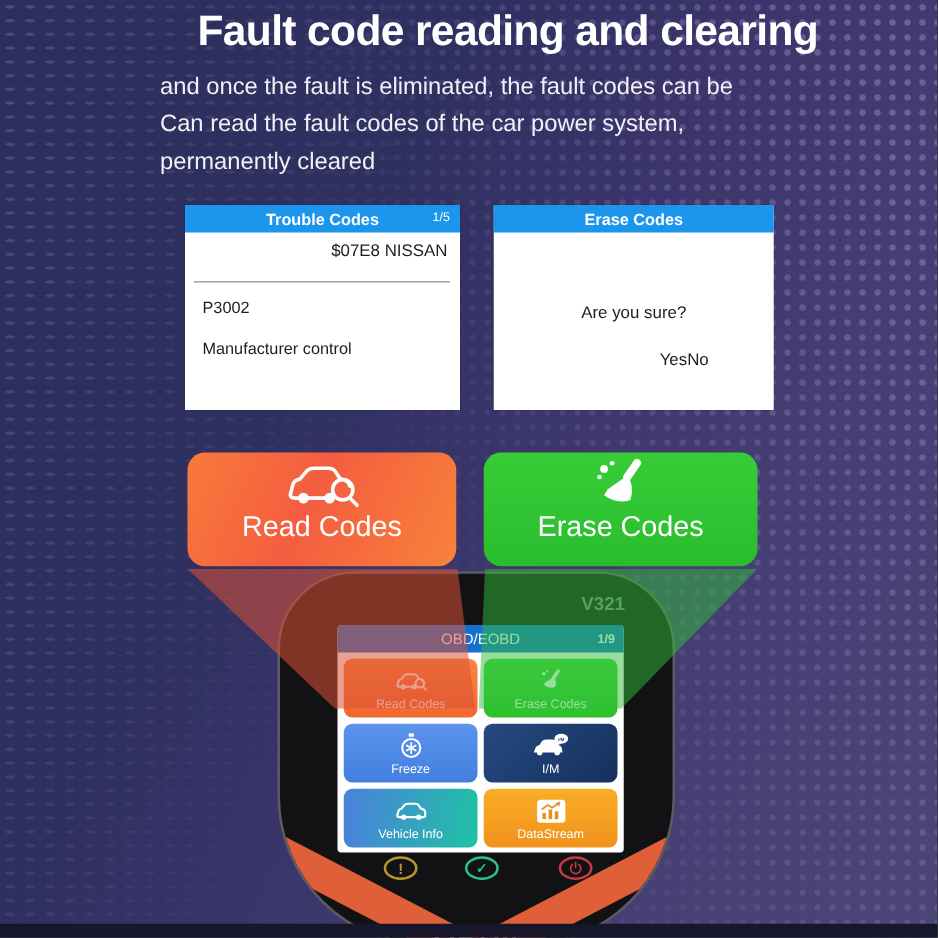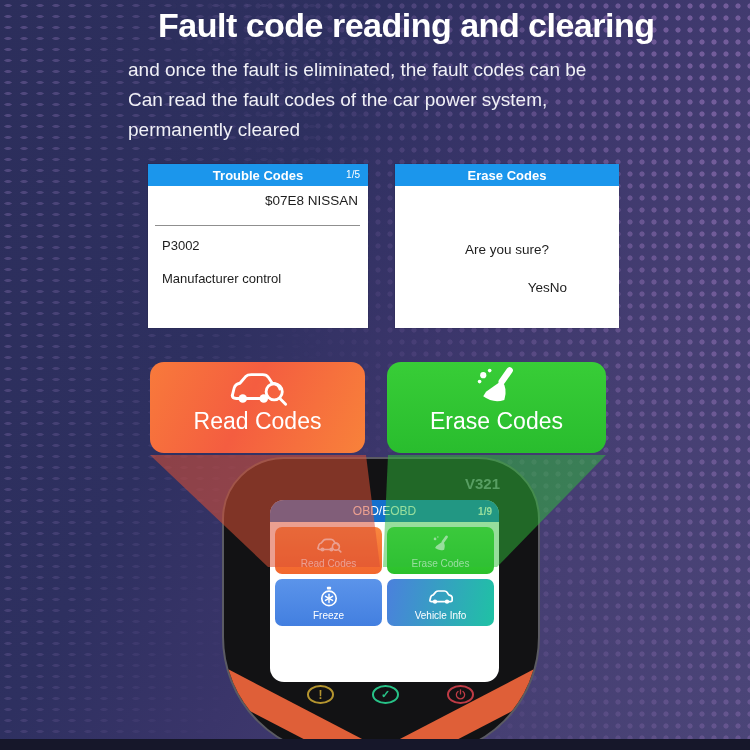--- a/index.html
+++ b/index.html
@@ -66,21 +66,21 @@
   .beam-green{ background:rgba(47,189,57,0.50);
     clip-path:polygon(388px 455px, 606px 455px, 497px 567px, 383px 567px); }
 
   
   .device { position:absolute; left:222px; top:457px; width:318px; height:300px;
     background:#121214; border:2px solid #5b5b63;
     border-radius:62px 62px 120px 120px; overflow:hidden; }
   .model-tag { position:absolute; top:16px; right:38px; font-size:15px;
     font-weight:700; color:#7f7f8a; }
   .screen { position:absolute; left:46px; top:41px; width:229px; height:182px;
-    background:#fff; border-radius:14px; overflow:hidden; }
+    background:#fff; border-radius:3px; overflow:hidden; }
   .screen-header { position:relative; height:22px; background:#1470cd; color:#fff;
     display:flex; align-items:center; justify-content:center; font-size:12px; }
   .screen-page { position:absolute; right:7px; top:0; height:22px; display:flex;
     align-items:center; font-size:10px; font-weight:700; }
   .tile-grid { display:grid; grid-template-columns:1fr 1fr; gap:5px; padding:5px; }
   .tile { height:47px; border-radius:7px; color:#fff; display:flex;
     flex-direction:column; align-items:center; justify-content:center; gap:2px; }
   .tile .t-icon { height:24px; display:flex; align-items:center; justify-content:center; }
   .tile .t-lbl { font-size:10px; line-height:10px; }
   .tile-read     { background:linear-gradient(180deg,#f9873f,#f2672e); }
@@ -225,32 +225,60 @@
               <g stroke-width="2">
                 <line x1="16" y1="12" x2="16" y2="24"></line>
                 <line x1="10.8" y1="15" x2="21.2" y2="21"></line>
                 <line x1="10.8" y1="21" x2="21.2" y2="15"></line>
               </g>
             </svg>
           </span>
           <span class="t-lbl">Freeze</span>
         </div>
 
+        <div class="tile tile-im">
+          <span class="t-icon">
+            <svg width="30" height="22" viewBox="0 0 60 44">
+              <g fill="#fff">
+                <path d="M2 32 L5 24 Q6 21 11 20 L15 14 Q17 11 22 11 L32 11 Q36 11 38 14 L41 20 Q46 21 47 25 L48 32 L44 32 A4.5 4.5 0 1 1 35 32 L16 32 A4.5 4.5 0 1 1 7 32 Z"></path>
+                <ellipse cx="46" cy="10" rx="11" ry="8"></ellipse>
+                <path d="M40 16 L36 22 L46 18 Z"></path>
+              </g>
+              <text x="46" y="13" text-anchor="middle" font-size="7" font-family="Liberation Sans, sans-serif" fill="#1d3a6e" font-weight="bold">I/M</text>
+            </svg>
+          </span>
+          <span class="t-lbl">I/M</span>
+        </div>
 
         <div class="tile tile-vehicle">
           <span class="t-icon">
             <svg width="28" height="18" viewBox="0 0 64 42" fill="none" stroke="#fff" stroke-width="4" stroke-linecap="round" stroke-linejoin="round">
               <path d="M6 29 L8 21 Q9 17 14 16 L20 9 Q22 7 26 7 L40 7 Q44 7 46 10 L50 16 Q57 17 58 22 L58 29 Q58 32 54 32 L10 32 Q6 32 6 29 Z"></path>
               <circle cx="18" cy="32" r="5" fill="#fff" stroke="none"></circle>
               <circle cx="46" cy="32" r="5" fill="#fff" stroke="none"></circle>
             </svg>
           </span>
           <span class="t-lbl">Vehicle Info</span>
         </div>
 
+        <div class="tile tile-stream">
+          <span class="t-icon">
+            <svg width="24" height="20" viewBox="0 0 34 28">
+              <rect x="1" y="1" width="32" height="26" rx="4" fill="#fff"></rect>
+              <g fill="#ef8d1c">
+                <rect x="7" y="16" width="4" height="7"></rect>
+                <rect x="14" y="12" width="4" height="11"></rect>
+                <rect x="21" y="14" width="4" height="9"></rect>
+              </g>
+              <polyline points="6,12 13,7 18,10 27,4" fill="none" stroke="#ef8d1c" stroke-width="2"></polyline>
+              <polygon points="27,4 22,4 26,9" fill="#ef8d1c"></polygon>
+            </svg>
+          </span>
+          <span class="t-lbl">DataStream</span>
+        </div>
 
       </div>
     </div>
 
     <div class="indicators">
       <span class="oval oval-warn">!</span>
       <span class="oval oval-ok">✓</span>
       <span class="oval oval-pwr">
         <svg width="11" height="11" viewBox="0 0 20 20" fill="none" stroke="#bf3b45" stroke-width="2.4" stroke-linecap="round">
           <path d="M5.5 4.5 A7.5 7.5 0 1 0 14.5 4.5"></path>

